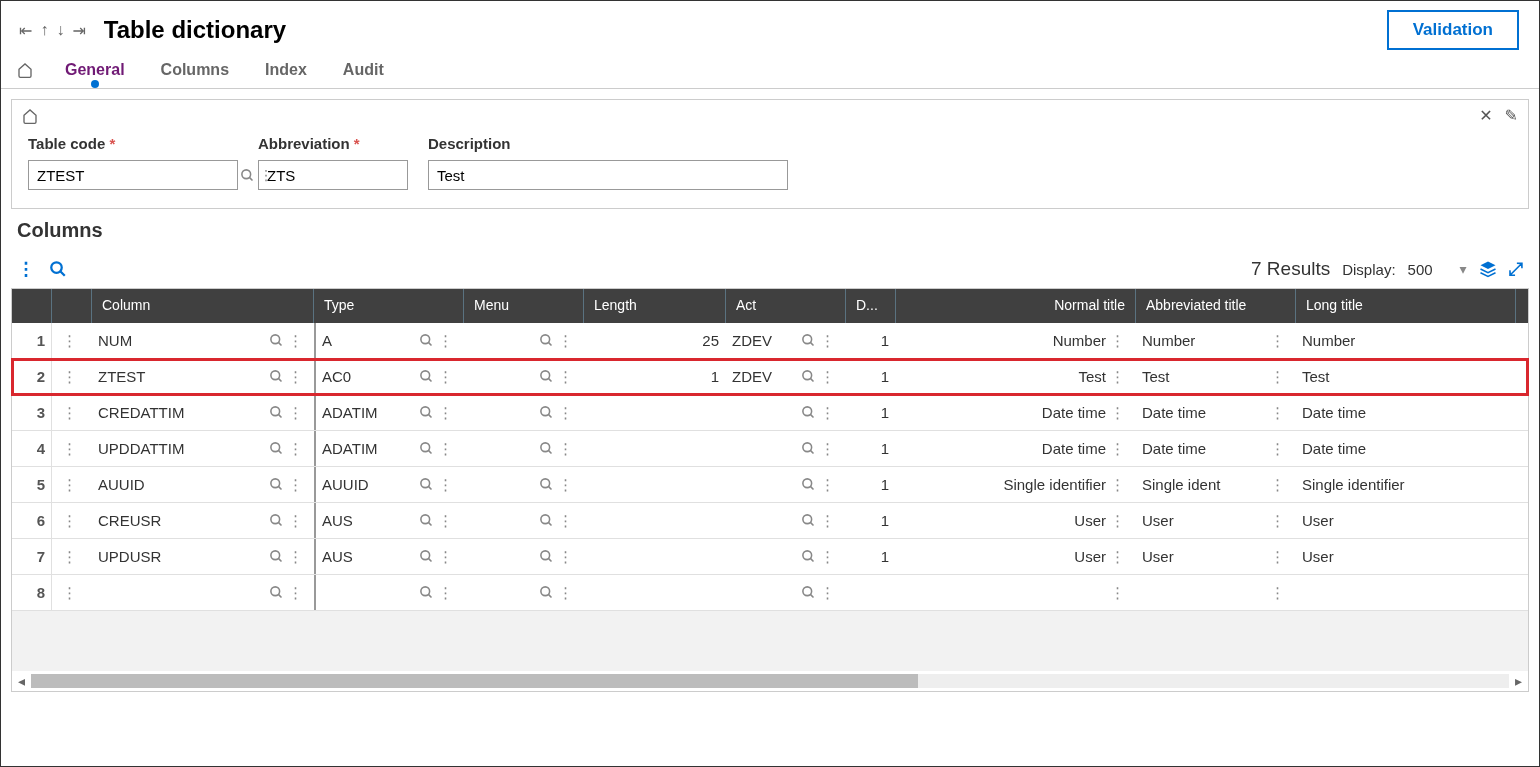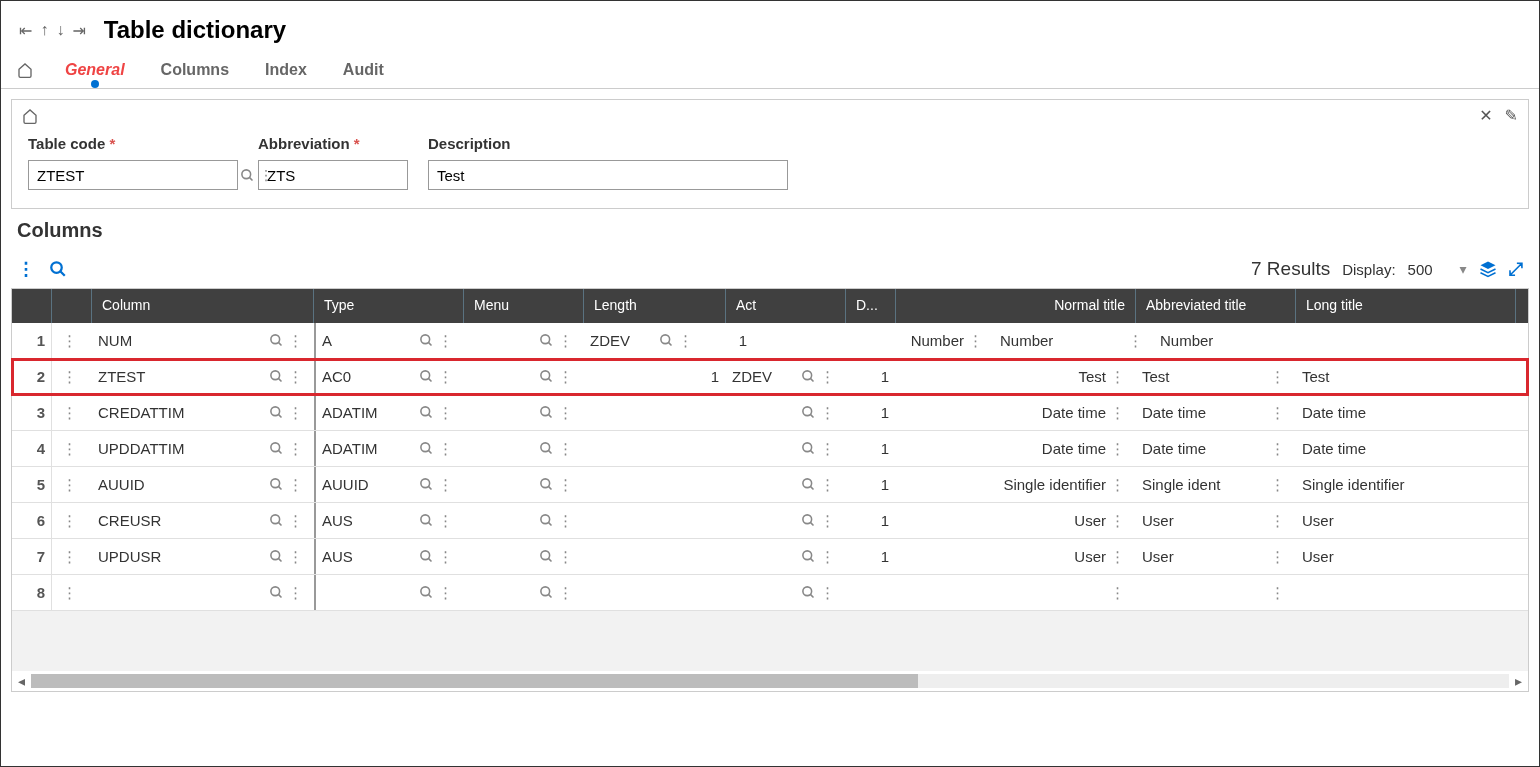--- a/index.html
+++ b/index.html
@@ -10,21 +10,21 @@
 .header { display: flex; align-items: center; padding: 8px 16px 0 16px; height: 50px; }
 .nav-arrows { display: flex; gap: 4px; margin-right: 16px; }
 .nav-arrows span { color: #666; font-size: 16px; cursor: pointer; padding: 2px; }
 .page-title { font-size: 24px; font-weight: bold; color: #000; flex: 1; }
 .validation-btn { border: 2px solid #0070d2; color: #0070d2; background: #fff; font-size: 17px; font-weight: 600; padding: 8px 24px; cursor: pointer; margin-right: 4px; }
 
 
 .tabs { display: flex; align-items: center; gap: 28px; padding: 0 16px; border-bottom: 1px solid #ccc; height: 38px; }
 .tabs .home-icon { color: #666; cursor: pointer; }
 .tab { color: #666; font-size: 16px; font-weight: 600; cursor: pointer; padding: 8px 4px; position: relative; }
-.tab.active { color: #ef4444; font-style: italic; }
+.tab.active { color: #701a75; }
 .tab.active::after { content: ''; position: absolute; bottom: -1px; left: 50%; transform: translateX(-50%); width: 8px; height: 8px; background: #0070d2; border-radius: 50%; }
 
 
 .panel { margin: 10px; border: 1px solid #ccc; background: #fff; }
 .panel-toolbar { display: flex; align-items: center; padding: 6px 10px; }
 .panel-toolbar .spacer { flex: 1; }
 .tool-icon { color: #555; cursor: pointer; margin-left: 12px; font-size: 16px; }
 
 .form-row { display: flex; gap: 20px; padding: 4px 16px 18px 16px; }
 .form-group { display: flex; flex-direction: column; }
@@ -90,20 +90,21 @@
 <div class="app">
 
   <div class="header">
     <div class="nav-arrows">
       <span>⇤</span>
       <span>↑</span>
       <span>↓</span>
       <span>⇥</span>
     </div>
     <div class="page-title">Table dictionary</div>
+    <button class="validation-btn">Validation</button>
   </div>
 
   <div class="tabs">
     <span class="home-icon">
       <svg width="16" height="16" viewBox="0 0 24 24" fill="none" stroke="currentColor" stroke-width="2">
           <path d="M3 11l9-8 9 8v10a2 2 0 0 1-2 2H5a2 2 0 0 1-2-2z"></path>
         </svg>
     </span>
     <span class="tab active">General</span>
     <span class="tab">Columns</span>
@@ -224,20 +225,23 @@
             <div class="gcell w-menu">
               <span class="val"></span>
               <span class="mag">
                 <svg width="15" height="15" viewBox="0 0 24 24" fill="none" stroke="#888" stroke-width="2.5">
                   <circle cx="10" cy="10" r="7"></circle>
                   <line x1="20" y1="20" x2="15" y2="15"></line>
                 </svg>
               </span>
               <span class="dots">⋮</span>
             </div>
+            <div class="gcell w-len right">
+              <span class="val">25</span>
+            </div>
             <div class="gcell w-act">
               <span class="val">ZDEV</span>
               <span class="mag">
                 <svg width="15" height="15" viewBox="0 0 24 24" fill="none" stroke="#888" stroke-width="2.5">
                   <circle cx="10" cy="10" r="7"></circle>
                   <line x1="20" y1="20" x2="15" y2="15"></line>
                 </svg>
               </span>
               <span class="dots">⋮</span>
             </div>

